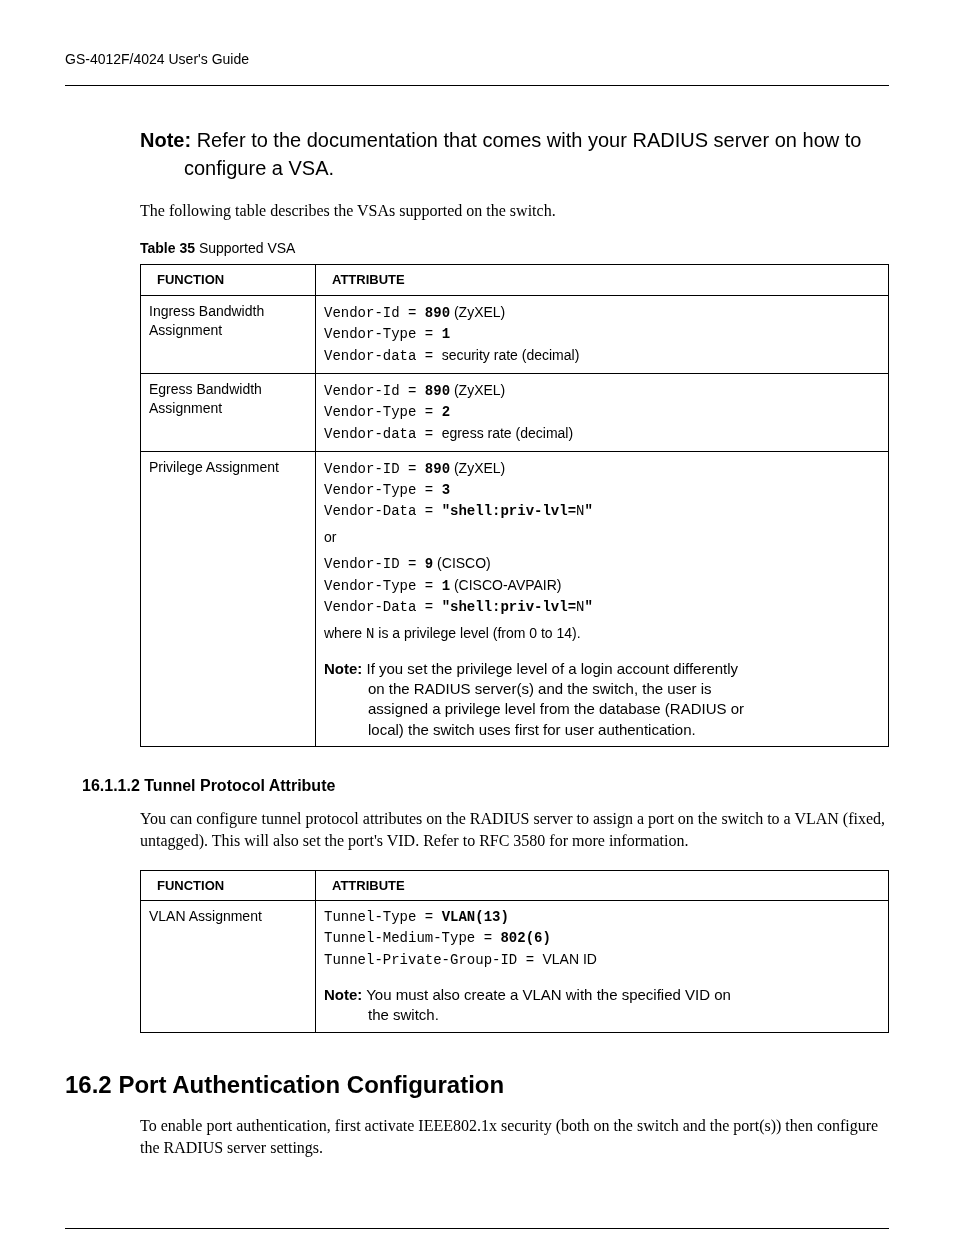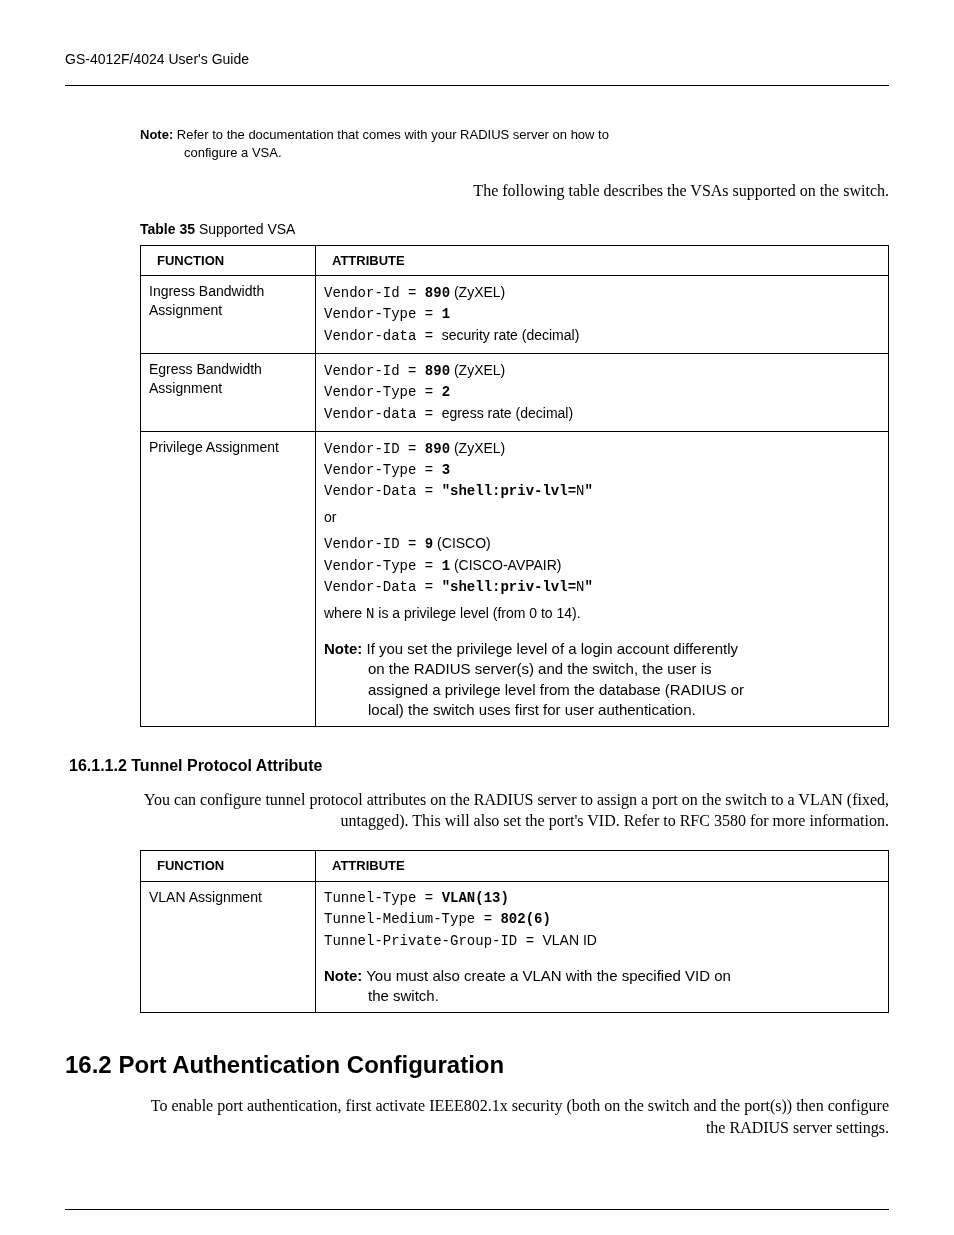--- a/index.html
+++ b/index.html
@@ -20,32 +20,31 @@
     color: #000;
     padding-bottom: 16px;
     border-bottom: 1.5px solid #000;
     margin-bottom: 40px;
   }
   .content-indent {
     margin-left: 75px;
   }
   .note-block {
     font-family: Arial, Helvetica, sans-serif;
-    font-size: 13px;
+    font-size: 20px;
     margin-bottom: 18px;
     line-height: 1.4;
   }
   .note-block .note-label { font-weight: bold; }
   .note-body-indent { padding-left: 44px; display:block;}
   .para-serif {
     font-family: "Times New Roman", Times, serif;
     font-size: 16px;
     margin: 12px 0 18px 0;
     line-height: 1.35;
-    text-align: right;
   }
   .table-caption {
     font-family: Arial, Helvetica, sans-serif;
     font-size: 14px;
     margin: 18px 0 6px 0;
   }
   .table-caption b { font-weight: bold; }
   table.vsa {
     border-collapse: collapse;
     width: 100%;
@@ -88,21 +87,21 @@
   }
   .footer {
     display: flex;
     justify-content: space-between;
     border-top: 1.5px solid #000;
     margin-top: 70px;
     padding-top: 6px;
     font-family: Arial, Helvetica, sans-serif;
     font-size: 14px;
   }
-  .h4-wrap { margin-left: 4px; }
+  .h4-wrap { margin-left: 17px; }
 </style>
 </head>
 <body>
 
 <div class="header-bar">
   <span>GS-4012F/4024 User's Guide</span>
 </div>
 
 <div class="content-indent">
 

